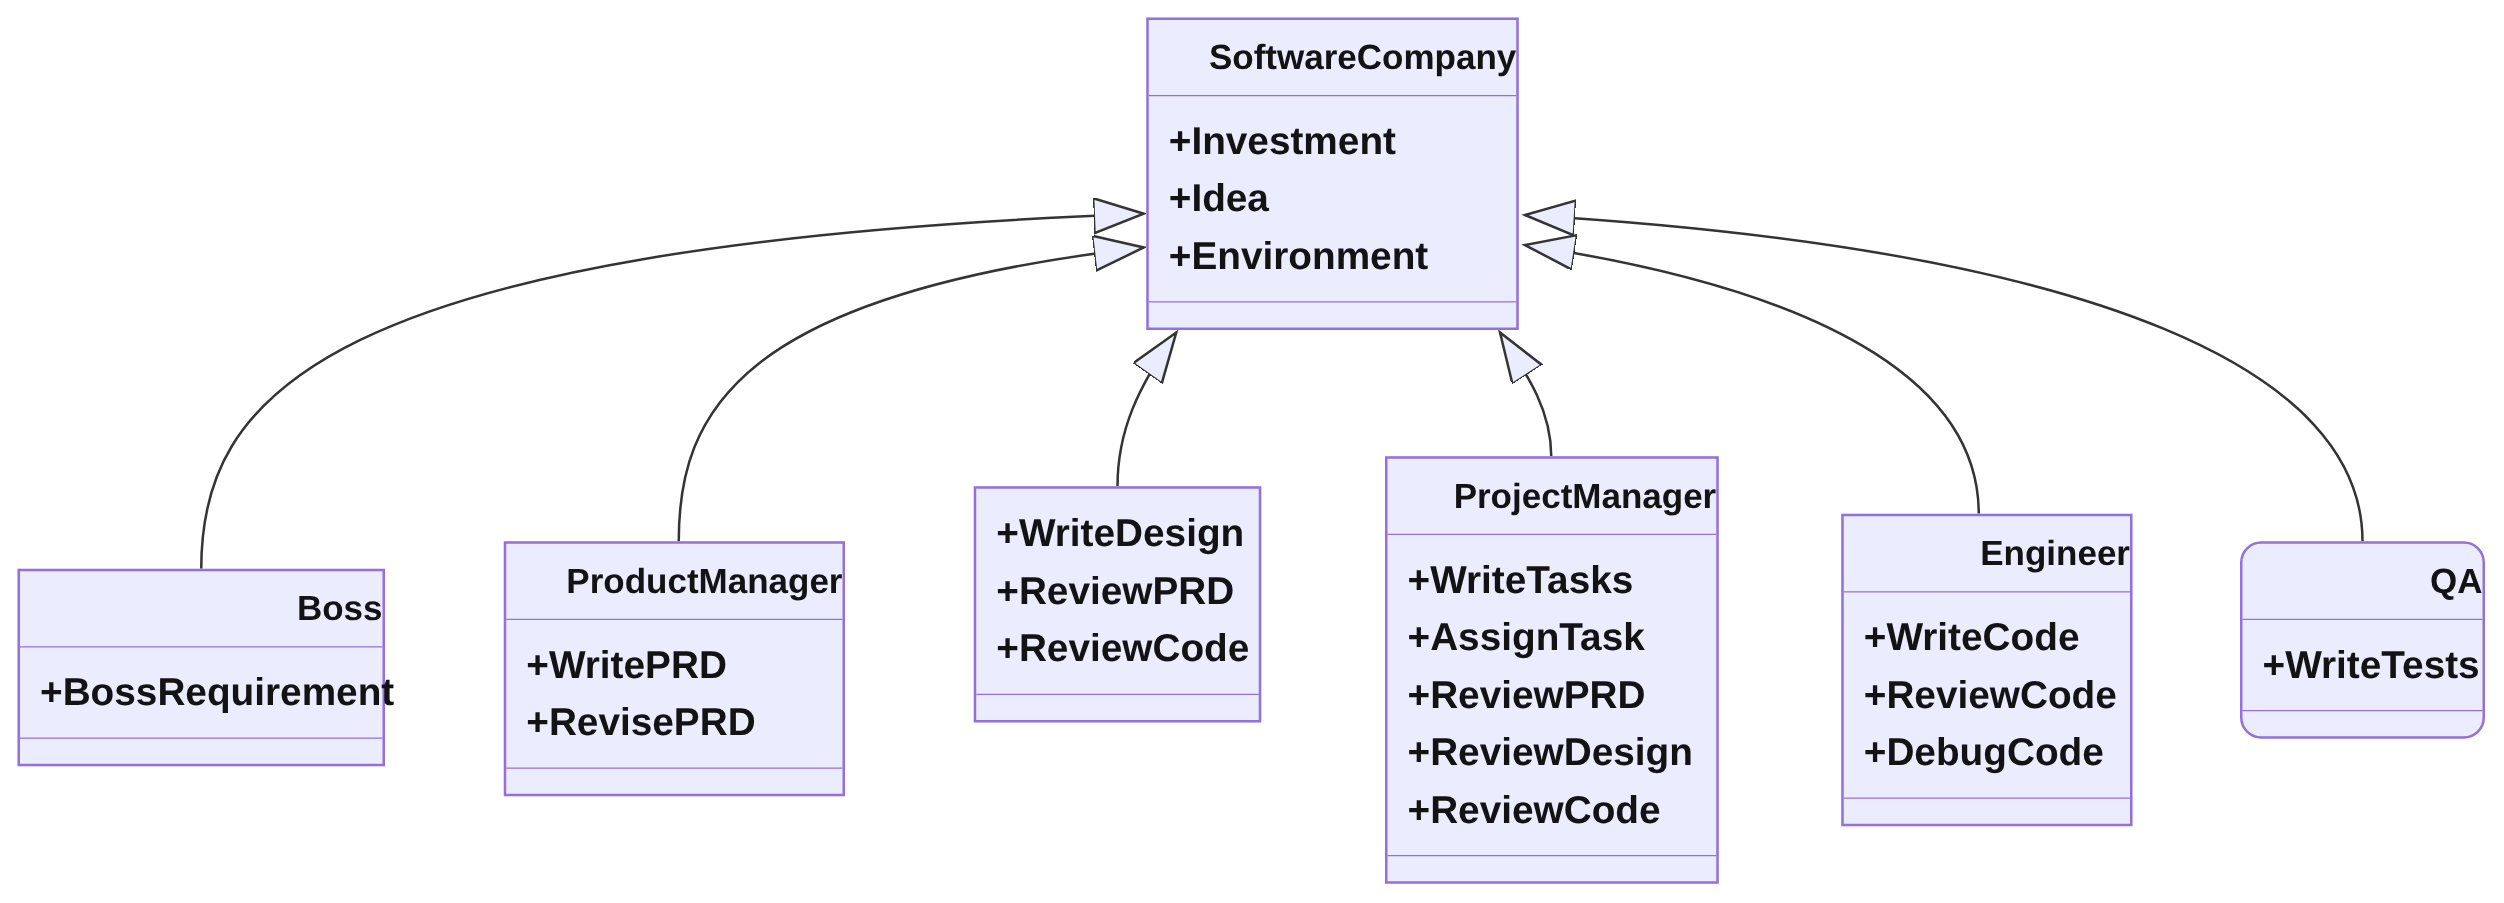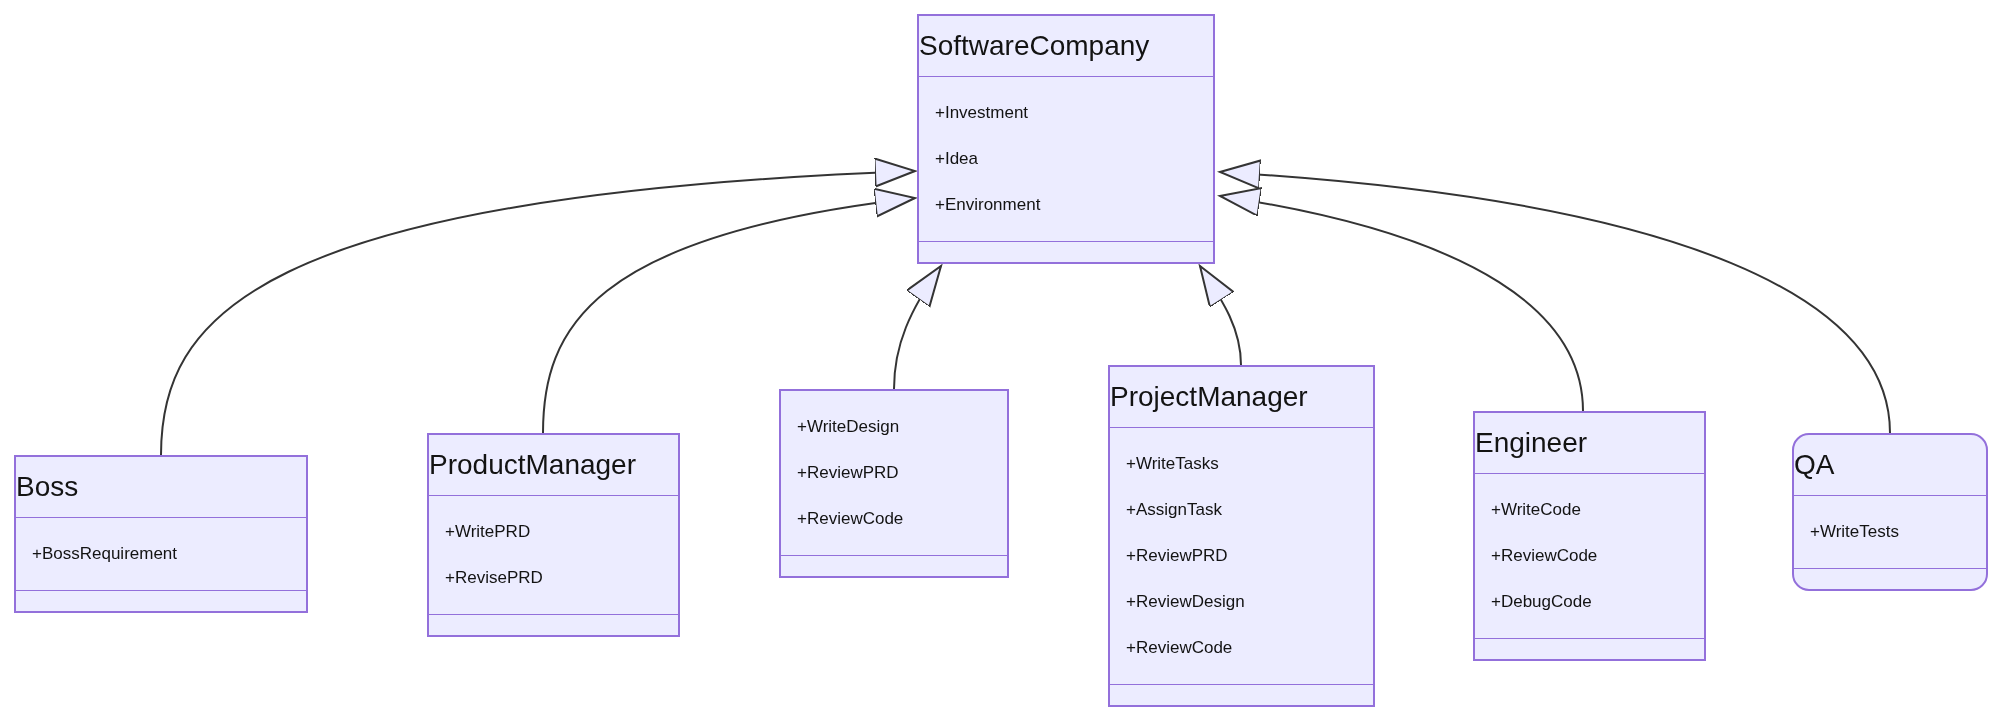--- a/index.html
+++ b/index.html
@@ -30,35 +30,36 @@
   .class-box {
     position: absolute;
     box-sizing: border-box;
     background: #ECECFF;
     border: 2px solid #9370DB;
     color: #131313;
   }
   .class-title {
     height: 60px;
     line-height: 60px;
-    text-align: left;
-    font-weight: normal;
+    text-align: right;
+    font-weight: bold;
     font-size: 28px;
     border-bottom: 1.5px solid #9370DB;
     white-space: nowrap;
   }
   .class-attrs {
     padding: 13px 16px;
     border-bottom: 1.5px solid #9370DB;
   }
   .attr-line {
     height: 46px;
     line-height: 46px;
-    font-size: 17px;
+    font-size: 31px;
     white-space: nowrap;
+    font-weight: bold;
   }
   .class-methods {
     height: 20px;
   }
 </style>
 </head>
 <body>
 
 <div id="canvas">
   <svg id="edge-layer" width="2003" height="722" viewBox="0 0 2003 722" xmlns="http://www.w3.org/2000/svg">
@@ -86,21 +87,21 @@
         </div>
     <div class="class-methods"></div>
   </div>
       <div class="class-box" style="left: 14px; top: 455px; width: 294px;">
     <div class="class-title">Boss</div>
     <div class="class-attrs">
           <div class="attr-line">+BossRequirement</div>
         </div>
     <div class="class-methods"></div>
   </div>
-      <div class="class-box" style="left: 427px; top: 433px; width: 253px;">
+      <div class="class-box" style="left: 403px; top: 433px; width: 273px;">
     <div class="class-title">ProductManager</div>
     <div class="class-attrs">
           <div class="attr-line">+WritePRD</div>
           <div class="attr-line">+RevisePRD</div>
         </div>
     <div class="class-methods"></div>
   </div>
       <div class="class-box" style="left: 779px; top: 389px; width: 230px;">
     <div class="class-attrs">
           <div class="attr-line">+WriteDesign</div>

